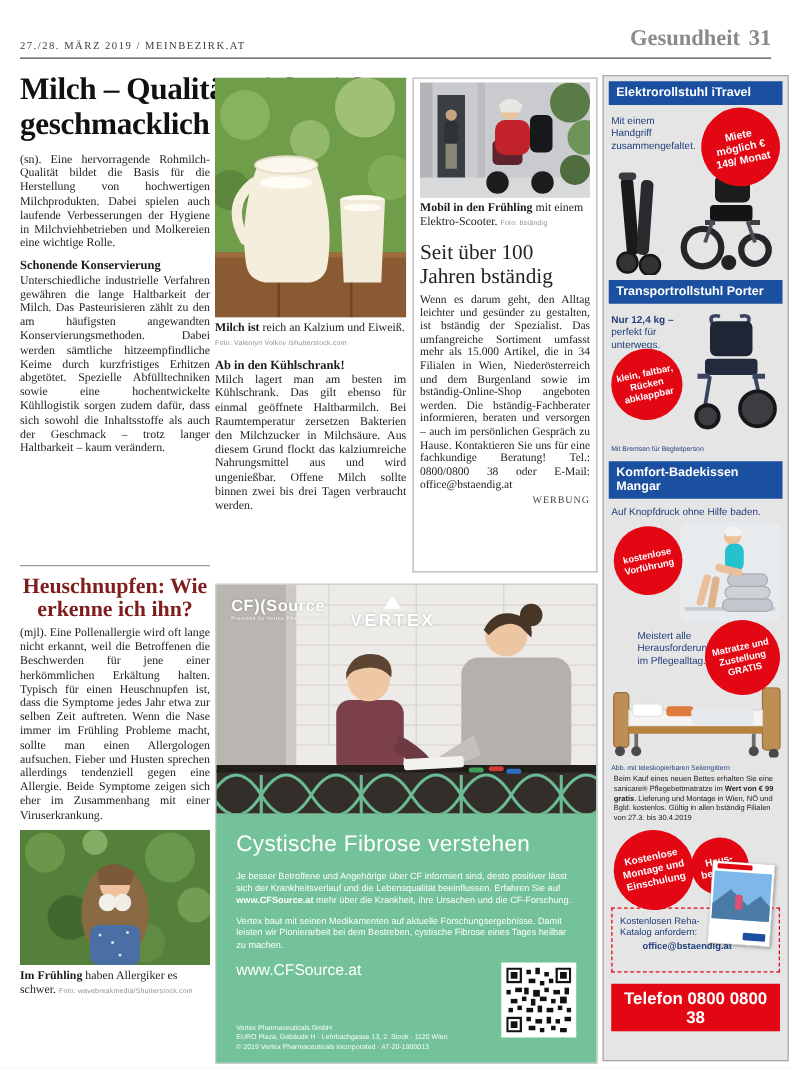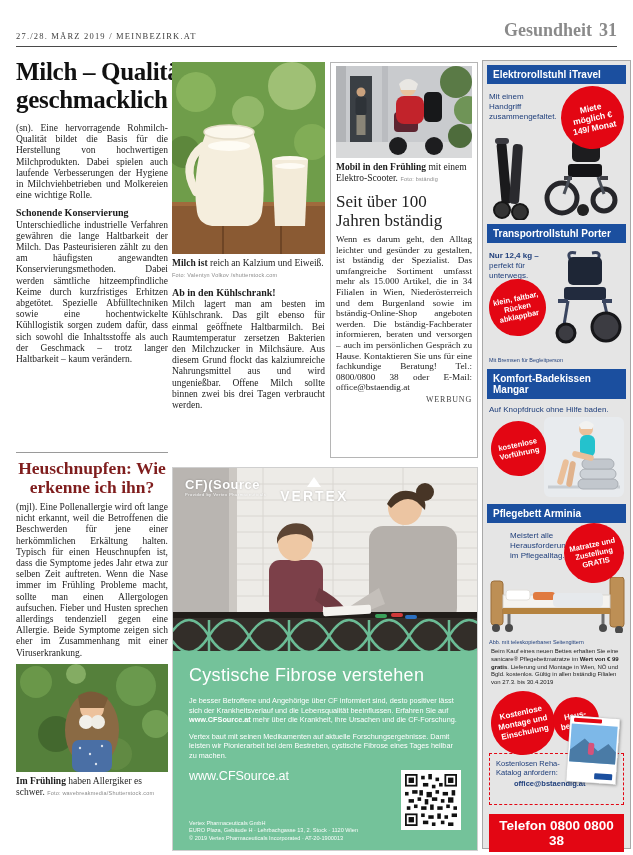--- a/index.html
+++ b/index.html
@@ -364,21 +364,20 @@
         <rect x="38" y="42" width="32" height="10" rx="5" fill="#c2c7cd" stroke="#a9aeb4"></rect>
         <circle cx="42" cy="12" r="7" fill="#eabf99"></circle>
         <path d="M35 8 Q42 0 50 8 L48 12 L37 12 Z" fill="#f2f2f0"></path>
         <rect x="36" y="18" width="15" height="22" rx="6" fill="#24c2cd"></rect>
         <rect x="28" y="36" width="22" height="6" rx="3" fill="#eabf99" transform="rotate(14 39 39)"></rect>
         <rect x="16" y="42" width="6" height="26" rx="3" fill="#eabf99" transform="rotate(16 19 55)"></rect>
         <rect x="24" y="44" width="6" height="26" rx="3" fill="#e0b28c" transform="rotate(10 27 57)"></rect>
       </svg>
     </div>
 
-    <div class="sbar">Pflegebett Arminia</div>
     <div class="sbody s4body">
       <div class="stext" style="width:74px;padding-top:4px;margin-left:21px;">Meistert alle Herausforderungen im Pflegealltag.</div>
       <div class="badge b4">Matratze und Zustellung GRATIS</div>
       <svg class="art" style="position:absolute;left:0;bottom:12px;" width="137" height="56" viewBox="0 0 137 56">
         <rect x="2" y="4" width="12" height="44" rx="3" fill="#bd8f55" stroke="#9a6f3c"></rect>
         <rect x="121" y="0" width="14" height="50" rx="3" fill="#bd8f55" stroke="#9a6f3c"></rect>
         <rect x="14" y="18" width="107" height="13" fill="#f5f3ef" stroke="#d8d5d0"></rect>
         <rect x="17" y="13" width="24" height="10" rx="3" fill="#ffffff" stroke="#e2e0dc"></rect>
         <rect x="44" y="15" width="22" height="8" rx="3" fill="#e07a3f"></rect>
         <rect x="64" y="16" width="50" height="14" rx="4" fill="#e6e9ec"></rect>

